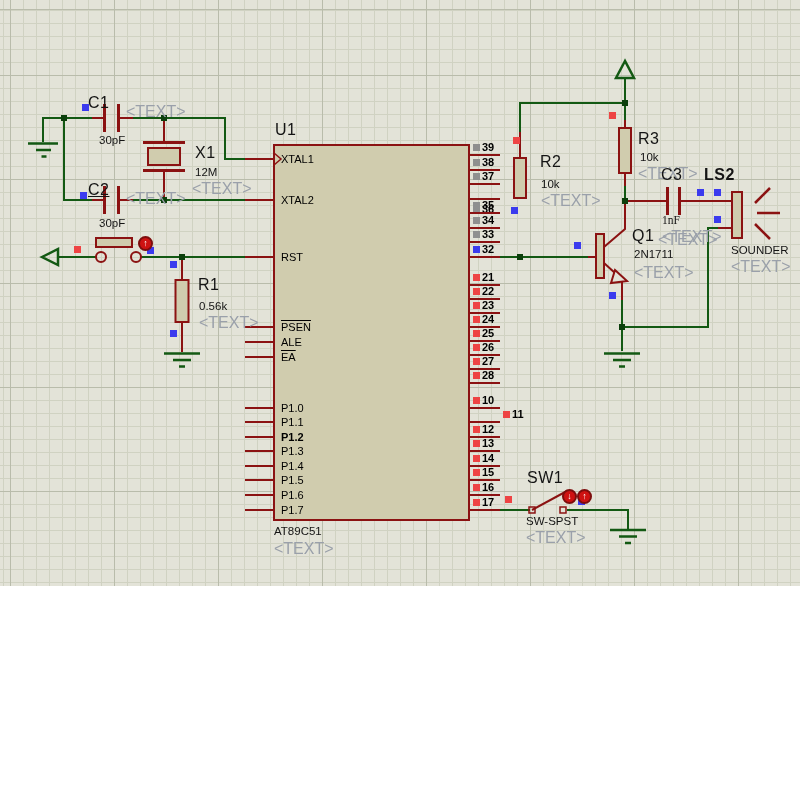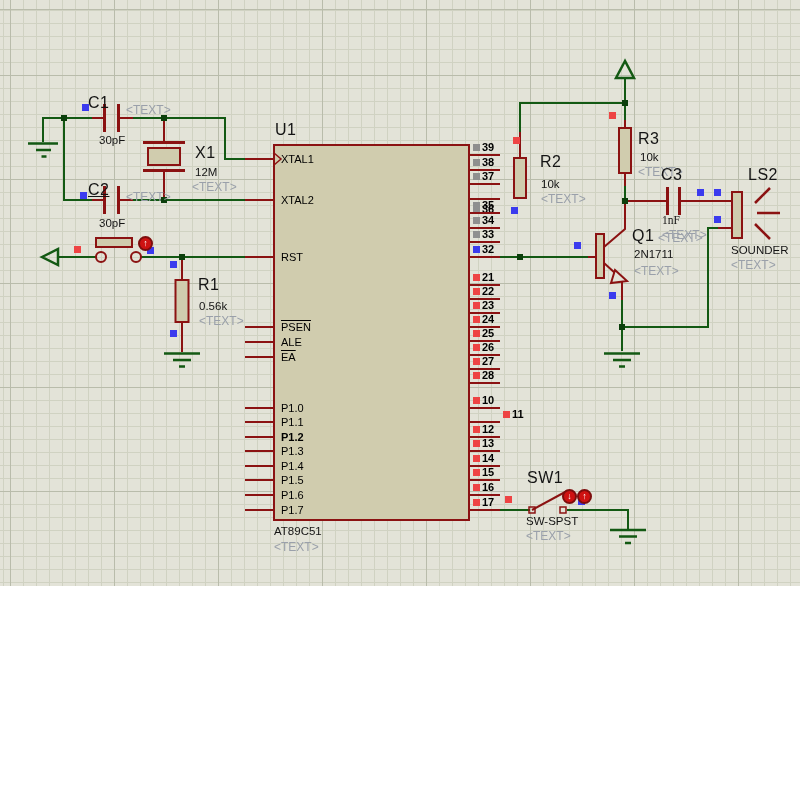--- a/index.html
+++ b/index.html
@@ -11,21 +11,21 @@
       repeating-linear-gradient(0deg,#b9bcab 0 1px,transparent 1px 104px),
       repeating-linear-gradient(90deg,#d0d2c2 0 1px,transparent 1px 13px),
       repeating-linear-gradient(0deg,#d0d2c2 0 1px,transparent 1px 13px);
     background-position:10px 10px;}
   .chip{position:absolute;left:273px;top:144px;width:197px;height:377px;box-sizing:border-box;
         background:#d0ccae;border:2px solid #8b1212;}
   svg.wires{position:absolute;left:0;top:0;z-index:3;}
   .lbl{position:absolute;color:#141414;white-space:nowrap;z-index:5;}
   .ref{font-size:16px;letter-spacing:0.5px;}
   .val{font-size:11.5px;}
-  .ph{font-size:12px;color:#9aa0aa;z-index:5;position:absolute;white-space:nowrap;}
+  .ph{font-size:16px;color:#9aa0aa;z-index:5;position:absolute;white-space:nowrap;}
   .pinlayer,.problayer{position:absolute;left:0;top:0;width:0;height:0;z-index:4;}
   .pinrow{position:absolute;left:0;top:0;}
   .stub{position:absolute;height:2px;background:#8b1212;}
   .numgrp{position:absolute;display:flex;align-items:center;gap:2px;height:13px;}
   .pnum{font-size:11px;font-weight:700;color:#000;line-height:13px;}
   .sq{width:7px;height:7px;flex:0 0 7px;}
   .sq.red{background:#ee4444;}
   .sq.blue{background:#3b3bee;}
   .sq.grey{background:#8f8f8f;}
   .plab{position:absolute;font-size:11px;color:#000;height:14px;line-height:14px;white-space:nowrap;}
@@ -416,21 +416,21 @@
 
   <div class="lbl ref" style="left:661px;top:166px;">C3</div>
   <div class="lbl val" style="left:662px;top:214px;font-family:Liberation Serif, serif;">1nF</div>
   <div class="ph" style="left:662px;top:228px;">&lt;TEXT&gt;</div>
 
   <div class="lbl ref" style="left:632px;top:227px;">Q1</div>
   <div class="ph" style="left:658px;top:231px;">&lt;TEXT&gt;</div>
   <div class="lbl val" style="left:634px;top:248px;">2N1711</div>
   <div class="ph" style="left:634px;top:264px;">&lt;TEXT&gt;</div>
 
-  <div class="lbl ref" style="left:748px;top:166px;">LS2</div>
+  <div class="lbl ref" style="left:704px;top:166px;font-weight:bold;">LS2</div>
   <div class="lbl val" style="left:731px;top:244px;">SOUNDER</div>
   <div class="ph" style="left:731px;top:258px;">&lt;TEXT&gt;</div>
 
   <div class="lbl ref" style="left:527px;top:469px;">SW1</div>
   <div class="lbl val" style="left:526px;top:515px;">SW-SPST</div>
   <div class="ph" style="left:526px;top:529px;">&lt;TEXT&gt;</div>
 
   <div class="titles">
     
     

